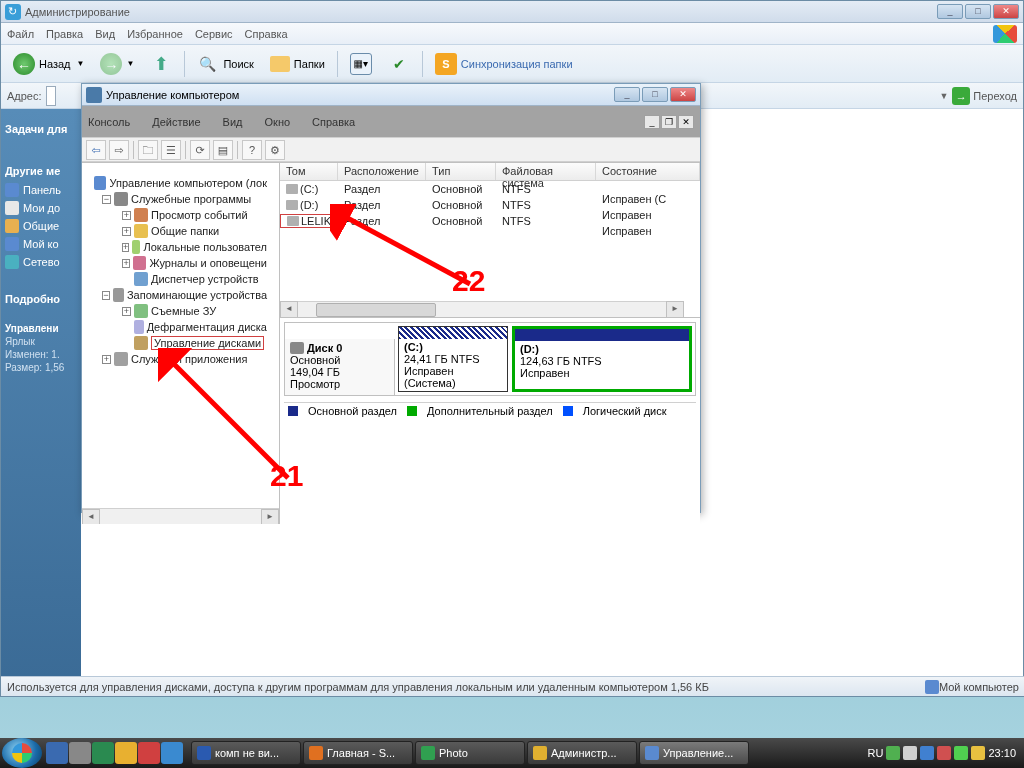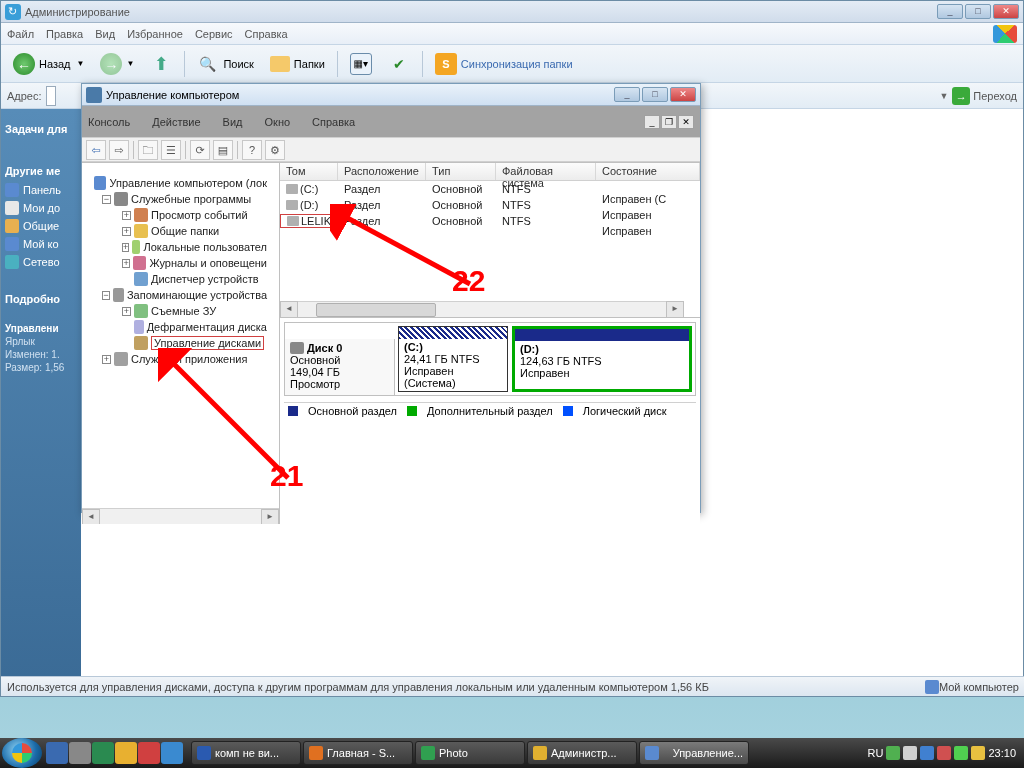--- a/index.html
+++ b/index.html
@@ -129,21 +129,21 @@
 .num22 { position: absolute; top: 264px; left: 452px; color: #ff0000; font-size: 30px; font-weight: bold; font-family: Arial; }
 
 
 .taskbar { position: absolute; bottom: 0; left: 0; width: 1024px; height: 30px; background: linear-gradient(to bottom, #4a4a4a 0%, #1a1a1a 100%); display: flex; align-items: center; padding: 0 2px; }
 .start { width: 40px; height: 30px; background: radial-gradient(circle at 40% 40%, #8fd4f5 0%, #1a6aa8 60%, #0a3a60 100%); border-radius: 50%; display: flex; align-items: center; justify-content: center; }
 .start-orb { width: 20px; height: 20px; background: conic-gradient(#e74c3c 0 25%, #2ecc71 25% 50%, #f1c40f 50% 75%, #3498db 75% 100%); border-radius: 50%; }
 .ql { display: flex; gap: 1px; margin: 0 4px; }
 .ql-ico { width: 22px; height: 22px; border-radius: 3px; display: flex; align-items: center; justify-content: center; font-size: 12px; }
 .tasks { display: flex; gap: 2px; flex: 1; margin-left: 4px; }
 .task { height: 24px; min-width: 110px; max-width: 130px; background: linear-gradient(#5a5a5a, #3a3a3a); border: 1px solid #222; border-radius: 3px; display: flex; align-items: center; gap: 4px; padding: 0 5px; color: #fff; font-size: 10px; overflow: hidden; white-space: nowrap; }
-.task.active { background: linear-gradient(#7a7a7a, #4a4a4a); justify-content: space-between; }
+.task.active { background: linear-gradient(#7a7a7a, #4a4a4a); }
 .task .ti { width: 14px; height: 14px; border-radius: 2px; flex-shrink: 0; }
 .tray { display: flex; align-items: center; gap: 3px; color: #fff; padding: 0 6px; }
 .tray .tr-ico { width: 14px; height: 14px; border-radius: 2px; }
 .clock { color: #fff; font-size: 11px; }
 </style>
 </head>
 <body>
 
 <div class="admin-window">
   <div class="admin-title">

